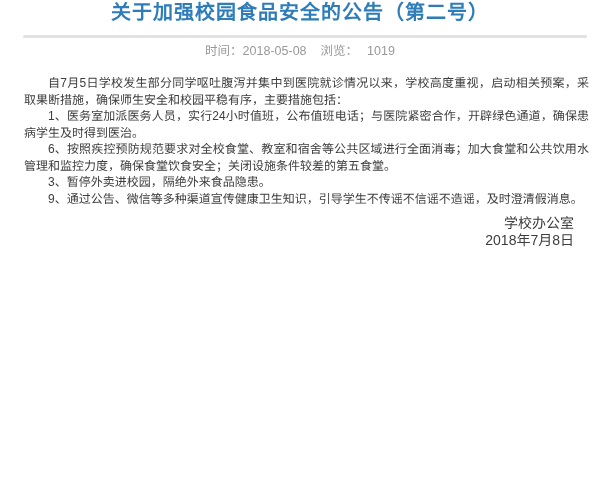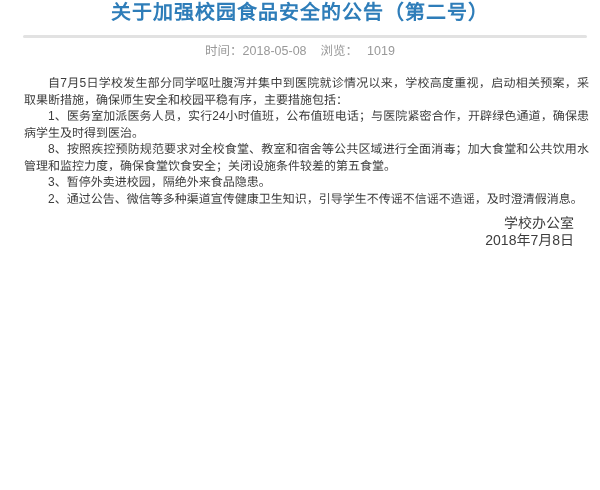--- a/index.html
+++ b/index.html
@@ -73,27 +73,27 @@
   <div class="meta">
     <span>时间：</span><span>2018-05-08</span><span class="sp-wide"></span><span>浏览：</span><span class="sp-small"></span><span>1019</span>
   </div>
 
   <div class="body">
 
       <p>自7月5日学校发生部分同学呕吐腹泻并集中到医院就诊情况以来，学校高度重视，启动相关预案，采取果断措施，确保师生安全和校园平稳有序，主要措施包括：</p>
 
       <p>1、医务室加派医务人员，实行24小时值班，公布值班电话；与医院紧密合作，开辟绿色通道，确保患病学生及时得到医治。</p>
 
-      <p>8、按照疾控预防规范要求对全校食堂、教室和宿舍等公共区域进行全面消毒；加大食堂和公共饮用水管理和监控力度，确保食堂饮食安全；关闭设施条件较差的第五食堂。</p>
+      <p>6、按照疾控预防规范要求对全校食堂、教室和宿舍等公共区域进行全面消毒；加大食堂和公共饮用水管理和监控力度，确保食堂饮食安全；关闭设施条件较差的第五食堂。</p>
 
       <p>3、暂停外卖进校园，隔绝外来食品隐患。</p>
 
 
 
-      <p>2、通过公告、微信等多种渠道宣传健康卫生知识，引导学生不传谣不信谣不造谣，及时澄清假消息。</p>
+      <p>9、通过公告、微信等多种渠道宣传健康卫生知识，引导学生不传谣不信谣不造谣，及时澄清假消息。</p>
 
 
     </div>
 
   <div class="signature">
     <div>学校办公室</div>
     <div>2018年7月8日</div>
   </div>
 
 </div>

